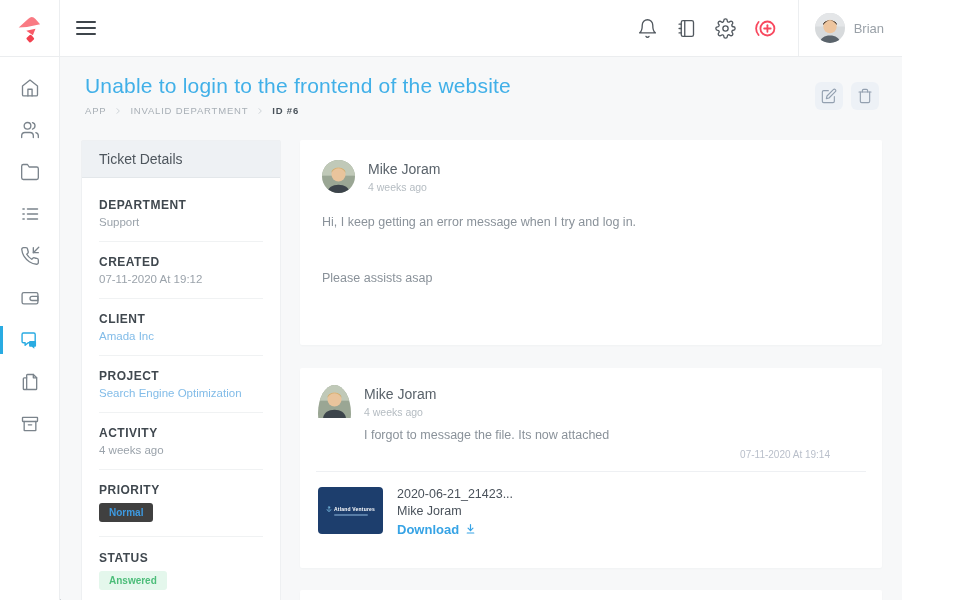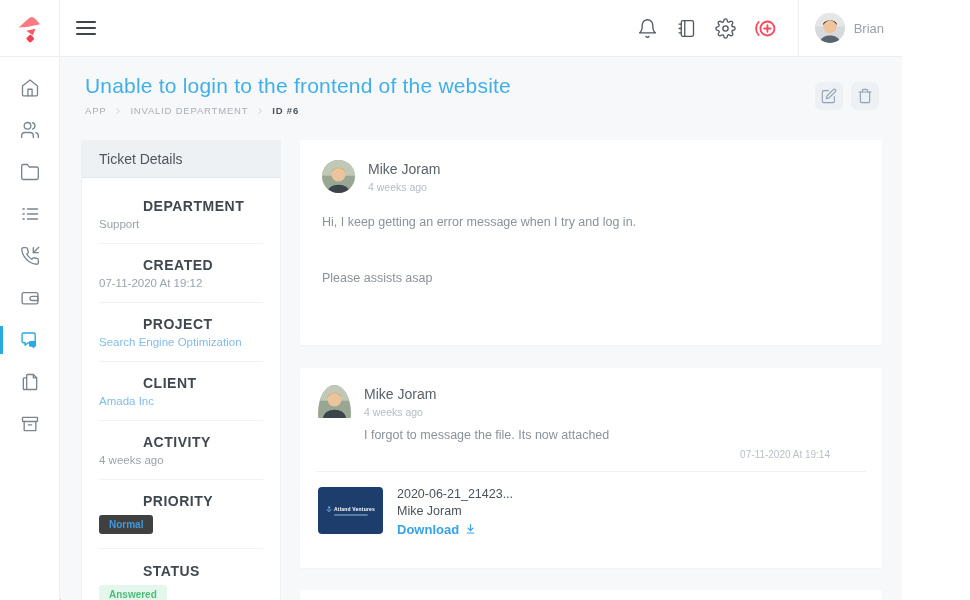--- a/index.html
+++ b/index.html
@@ -47,21 +47,21 @@
               color:#93a0b0; display:flex; align-items:center; justify-content:center; cursor:pointer; }
 
   
   .ticket-panel { position:absolute; top:83px; left:20px; width:200px; height:540px;
                   background:#fff; border:1px solid #eef0f2; border-radius:2px; }
   .panel-header { height:37px; background:#eef1f4; border-bottom:1px solid #e3e7ea;
                   display:flex; align-items:center; padding:0 17px;
                   font-size:14px; color:#4e565d; }
   .panel-body { padding:20px 17px 0; }
   .field { border-bottom:1px solid #f0f2f3; padding-bottom:13px; margin-bottom:13px; }
-  .field-label { font-size:14px; font-weight:700; letter-spacing:.5px; color:#40484f;margin-left:44px; }
+  .field-label { font-size:12px; font-weight:700; letter-spacing:.5px; color:#40484f; }
   .field-value { font-size:11.5px; color:#9ba3ab; margin-top:4px; }
   .field-link { font-size:11.5px; color:#82bce8; margin-top:4px; cursor:pointer; }
   .badge { display:inline-block; margin-top:6px; padding:4px 10px; border-radius:3px;
            font-size:10px; font-weight:700; }
   .badge-priority { background:#404040; color:#3d9ae1; }
   .badge-status { background:#e4f7ec; color:#4cbd79; }
   .field-plain { padding-bottom:14px; margin-bottom:14px; border-bottom:1px solid #f0f2f3; }
 
   
   .messages { position:absolute; top:83px; left:239px; right:20px; }
@@ -290,26 +290,26 @@
       <div class="panel-body">
         <div class="field">
           <div class="field-label">DEPARTMENT</div>
           <div class="field-value">Support</div>
         </div>
         <div class="field">
           <div class="field-label">CREATED</div>
           <div class="field-value">07-11-2020 At 19:12</div>
         </div>
         <div class="field">
+          <div class="field-label">CLIENT</div>
+          <div class="field-link">Amada Inc</div>
+        </div>
+        <div class="field">
           <div class="field-label">PROJECT</div>
           <div class="field-link">Search Engine Optimization</div>
-        </div>
-        <div class="field">
-          <div class="field-label">CLIENT</div>
-          <div class="field-link">Amada Inc</div>
         </div>
         <div class="field">
           <div class="field-label">ACTIVITY</div>
           <div class="field-value">4 weeks ago</div>
         </div>
         <div class="field-plain">
           <div class="field-label">PRIORITY</div>
           <span class="badge badge-priority">Normal</span>
         </div>
         <div class="field-plain">

